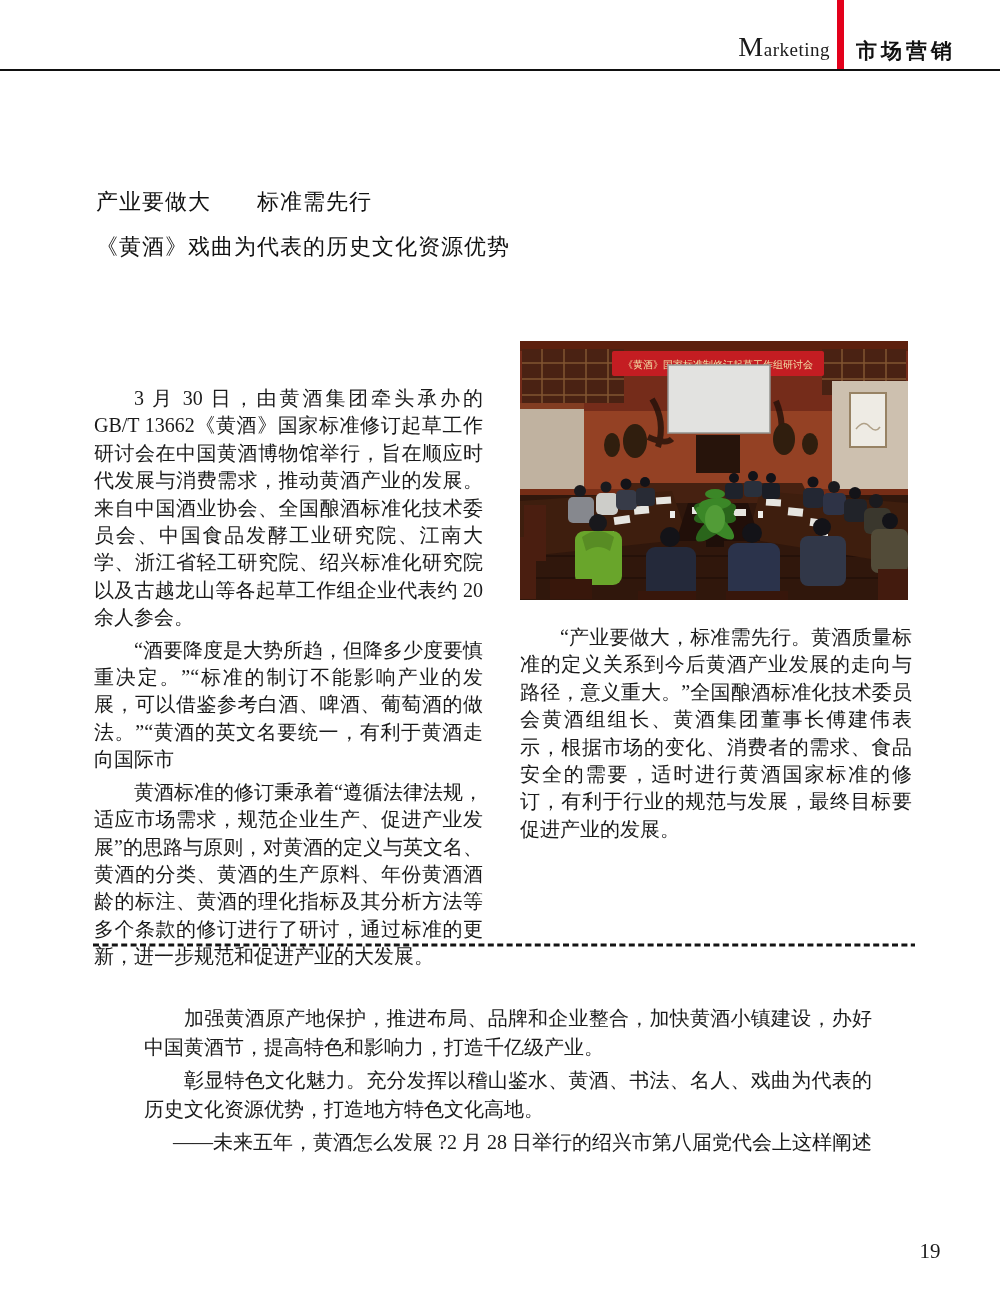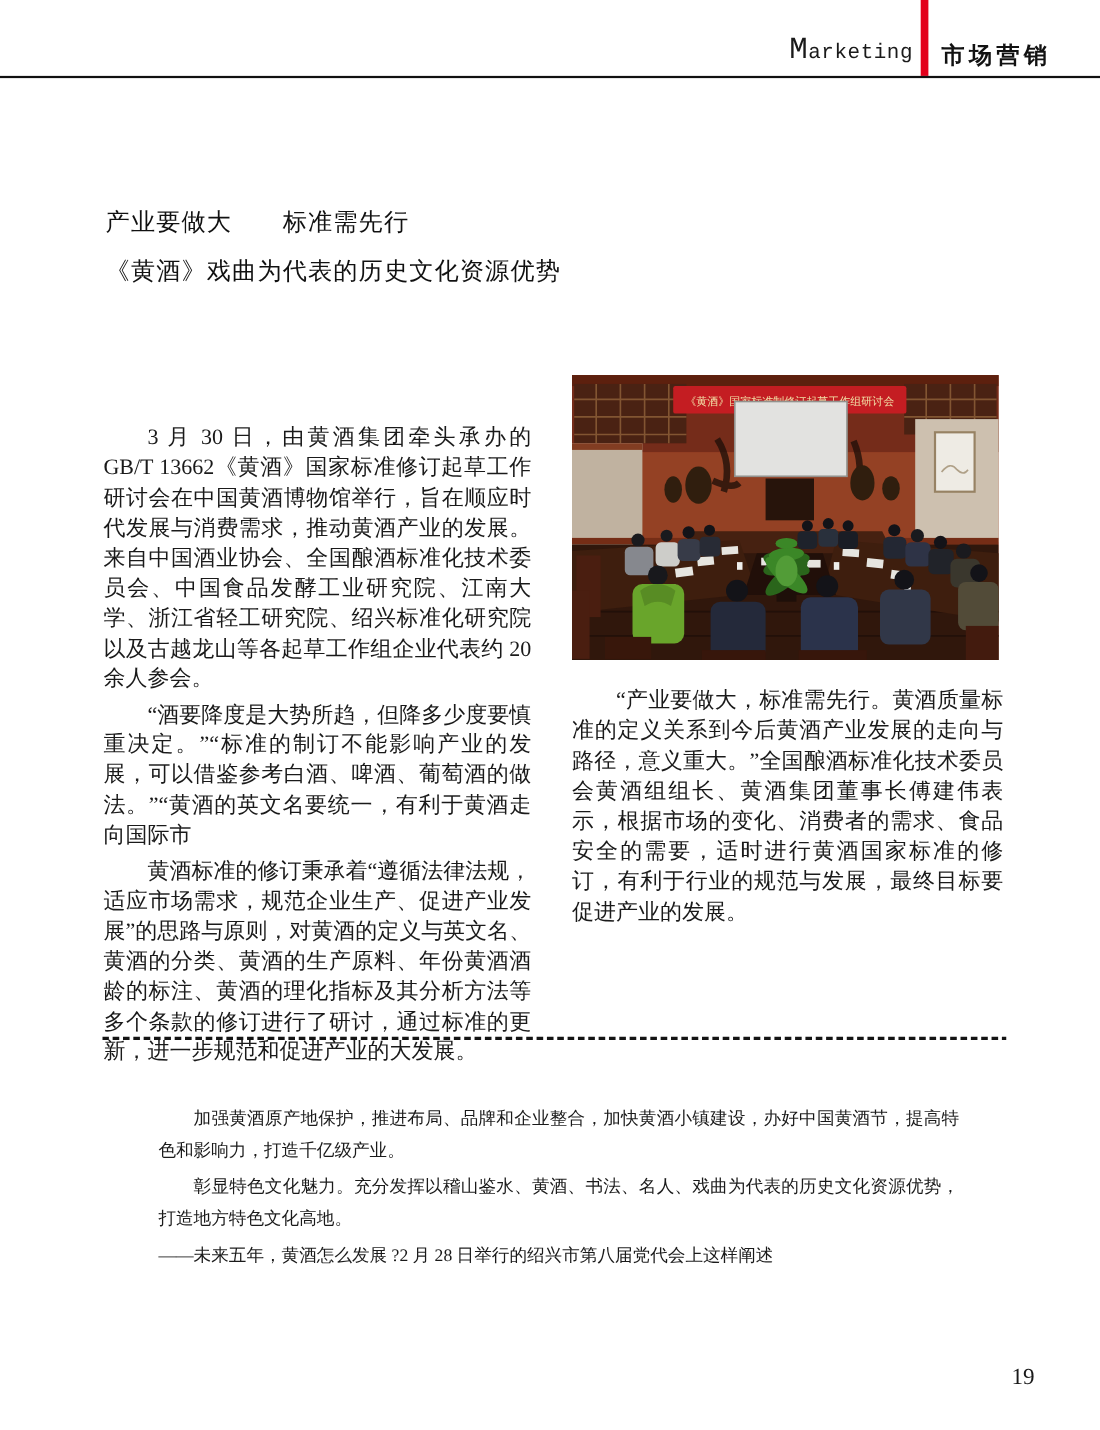--- a/index.html
+++ b/index.html
@@ -6,21 +6,21 @@
   .page{
     position:relative;width:1000px;height:1300px;background:#ffffff;
     margin:0 auto;overflow:hidden;color:#1a1a1a;
     font-family:"Liberation Serif","DejaVu Serif",serif;
   }
   
   .header-rule{position:absolute;left:0;top:69px;width:1000px;height:2px;background:#111;}
   .accent-bar{position:absolute;left:837px;top:0;width:7px;height:69px;}
   .hdr-en{
     position:absolute;left:540px;top:30px;width:290px;height:34px;line-height:34px;
-    text-align:right;font-family:Liberation Mono, monospace;
+    text-align:right;font-family:Liberation Serif, serif;
     font-size:19px;color:#1a1a1a;letter-spacing:.5px;
   }
   .hdr-en .big{font-size:28px;}
   .hdr-zh{
     position:absolute;left:856px;top:37px;width:140px;height:28px;line-height:28px;
     font-family:"Liberation Sans","DejaVu Sans",sans-serif;
     font-size:21px;font-weight:700;letter-spacing:4px;color:#111;
   }
   
   .title-block{
@@ -35,24 +35,24 @@
   .col-left{left:94px;top:338px;width:389px;margin-top:47px;}
   .col-right-text{left:520px;top:624px;width:392px;}
   
   .photo{position:absolute;left:520px;top:341px;width:388px;height:259px;overflow:hidden;}
   .photo svg{display:block;}
   
   .divider{position:absolute;left:93px;top:934px;width:822px;height:6px;}
   
   .excerpt{
     position:absolute;left:144px;top:1004px;width:728px;
-    font-size:16px;line-height:28.5px;text-align:justify;
+    font-size:20px;line-height:28.5px;text-align:justify;
   }
   .excerpt p{margin:0 0 5px 0;text-indent:2em;}
-  .excerpt p.attribution{text-indent:0;margin-top:3px;}
+  .excerpt p.attribution{text-indent:0;text-align:right;margin-top:3px;}
   
   .page-num{
     position:absolute;left:900px;top:1239px;width:60px;text-align:center;
     font-size:21px;color:#1a1a1a;
   }
 </style>
 </head>
 <body>
 
 <div class="page">

